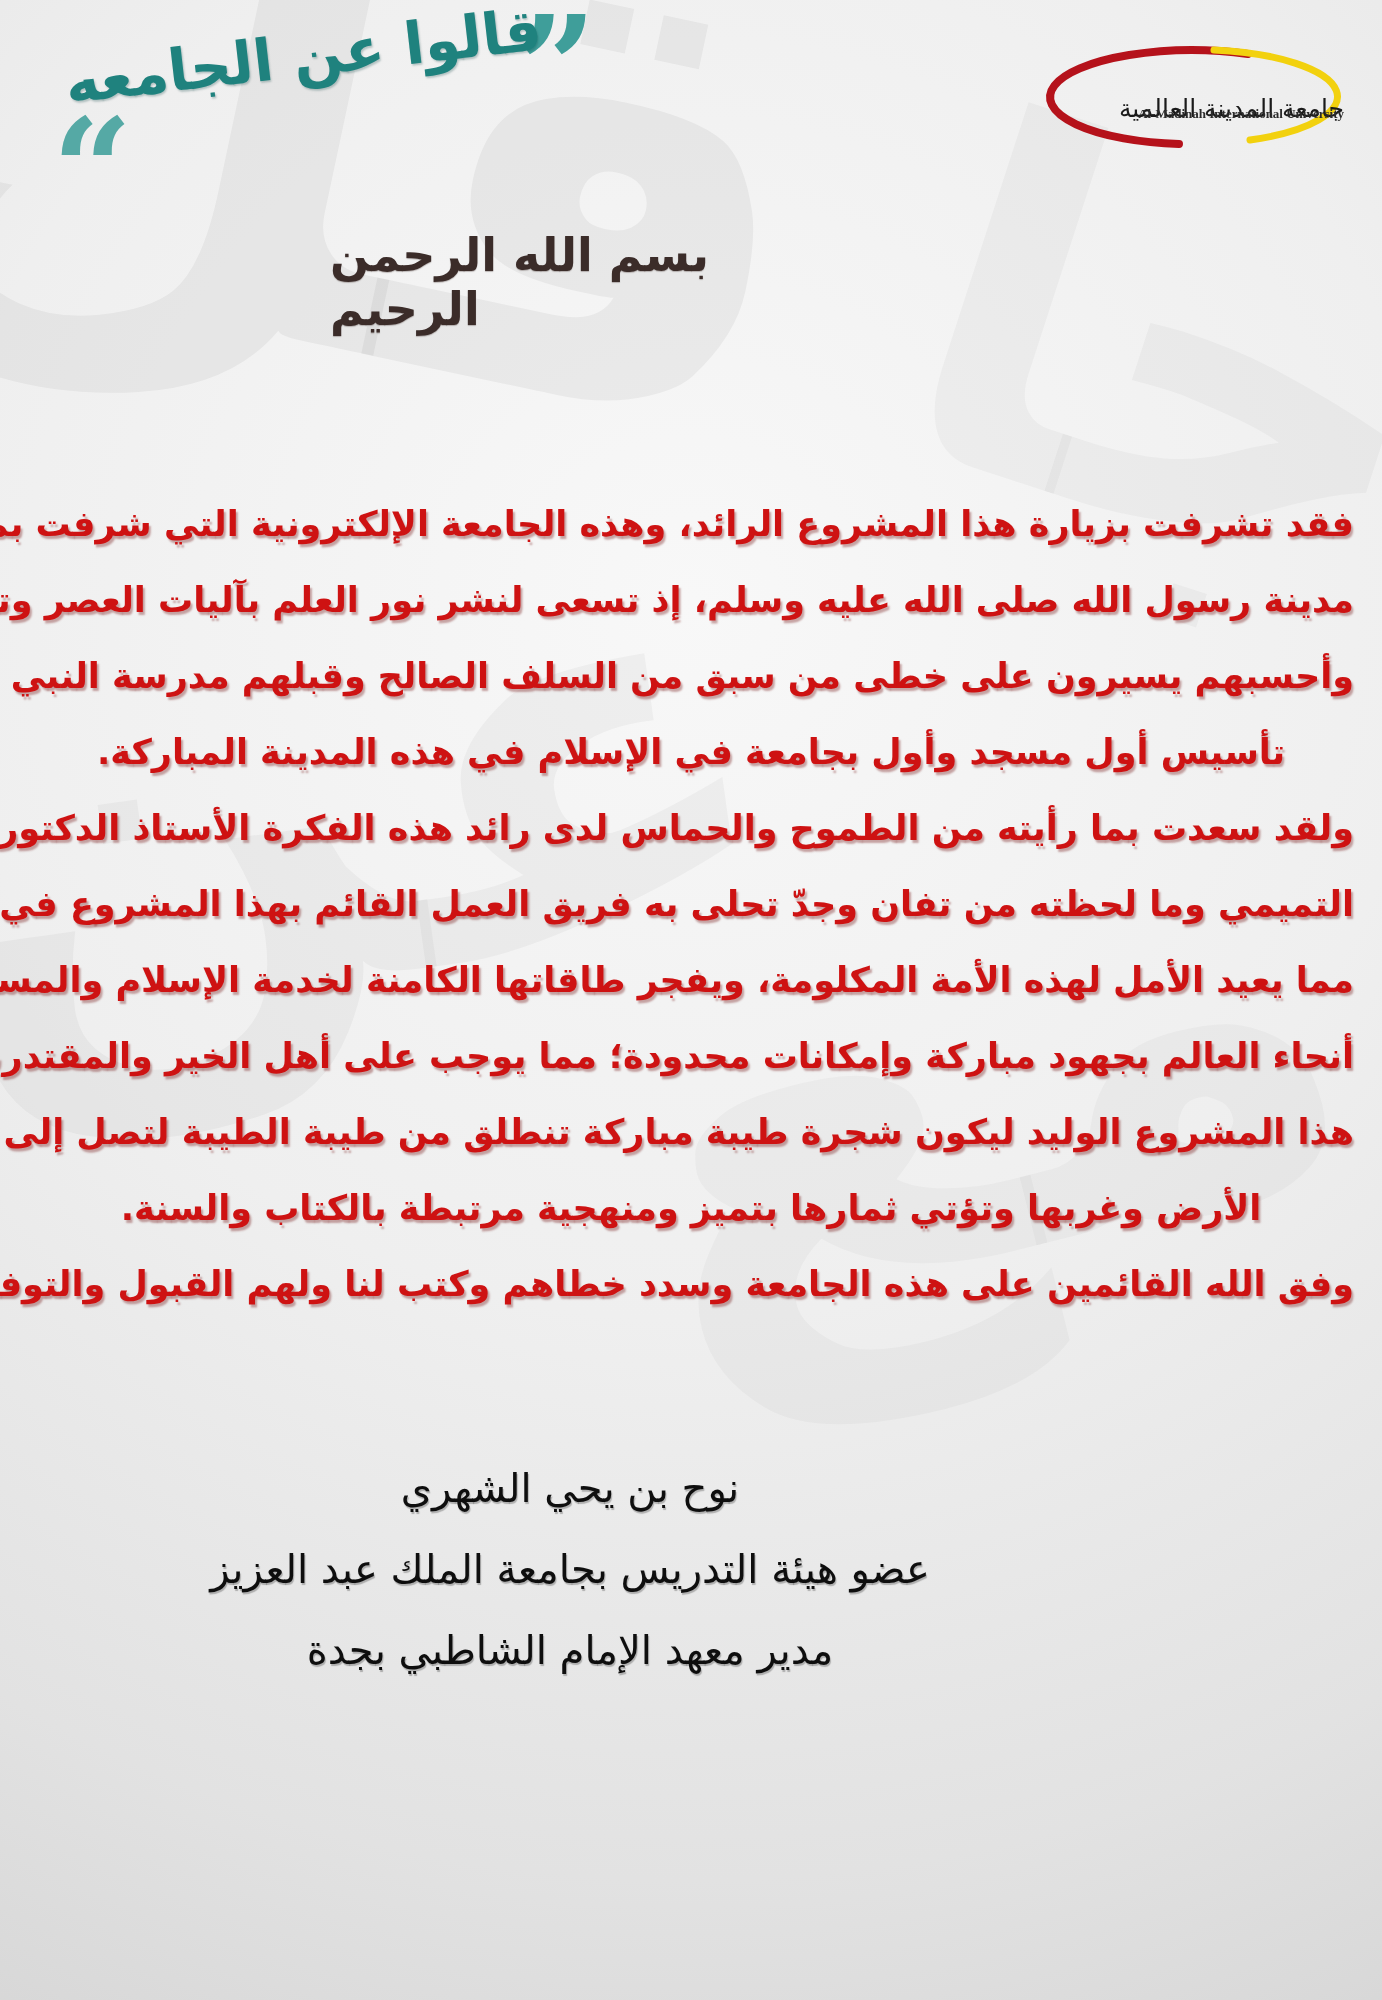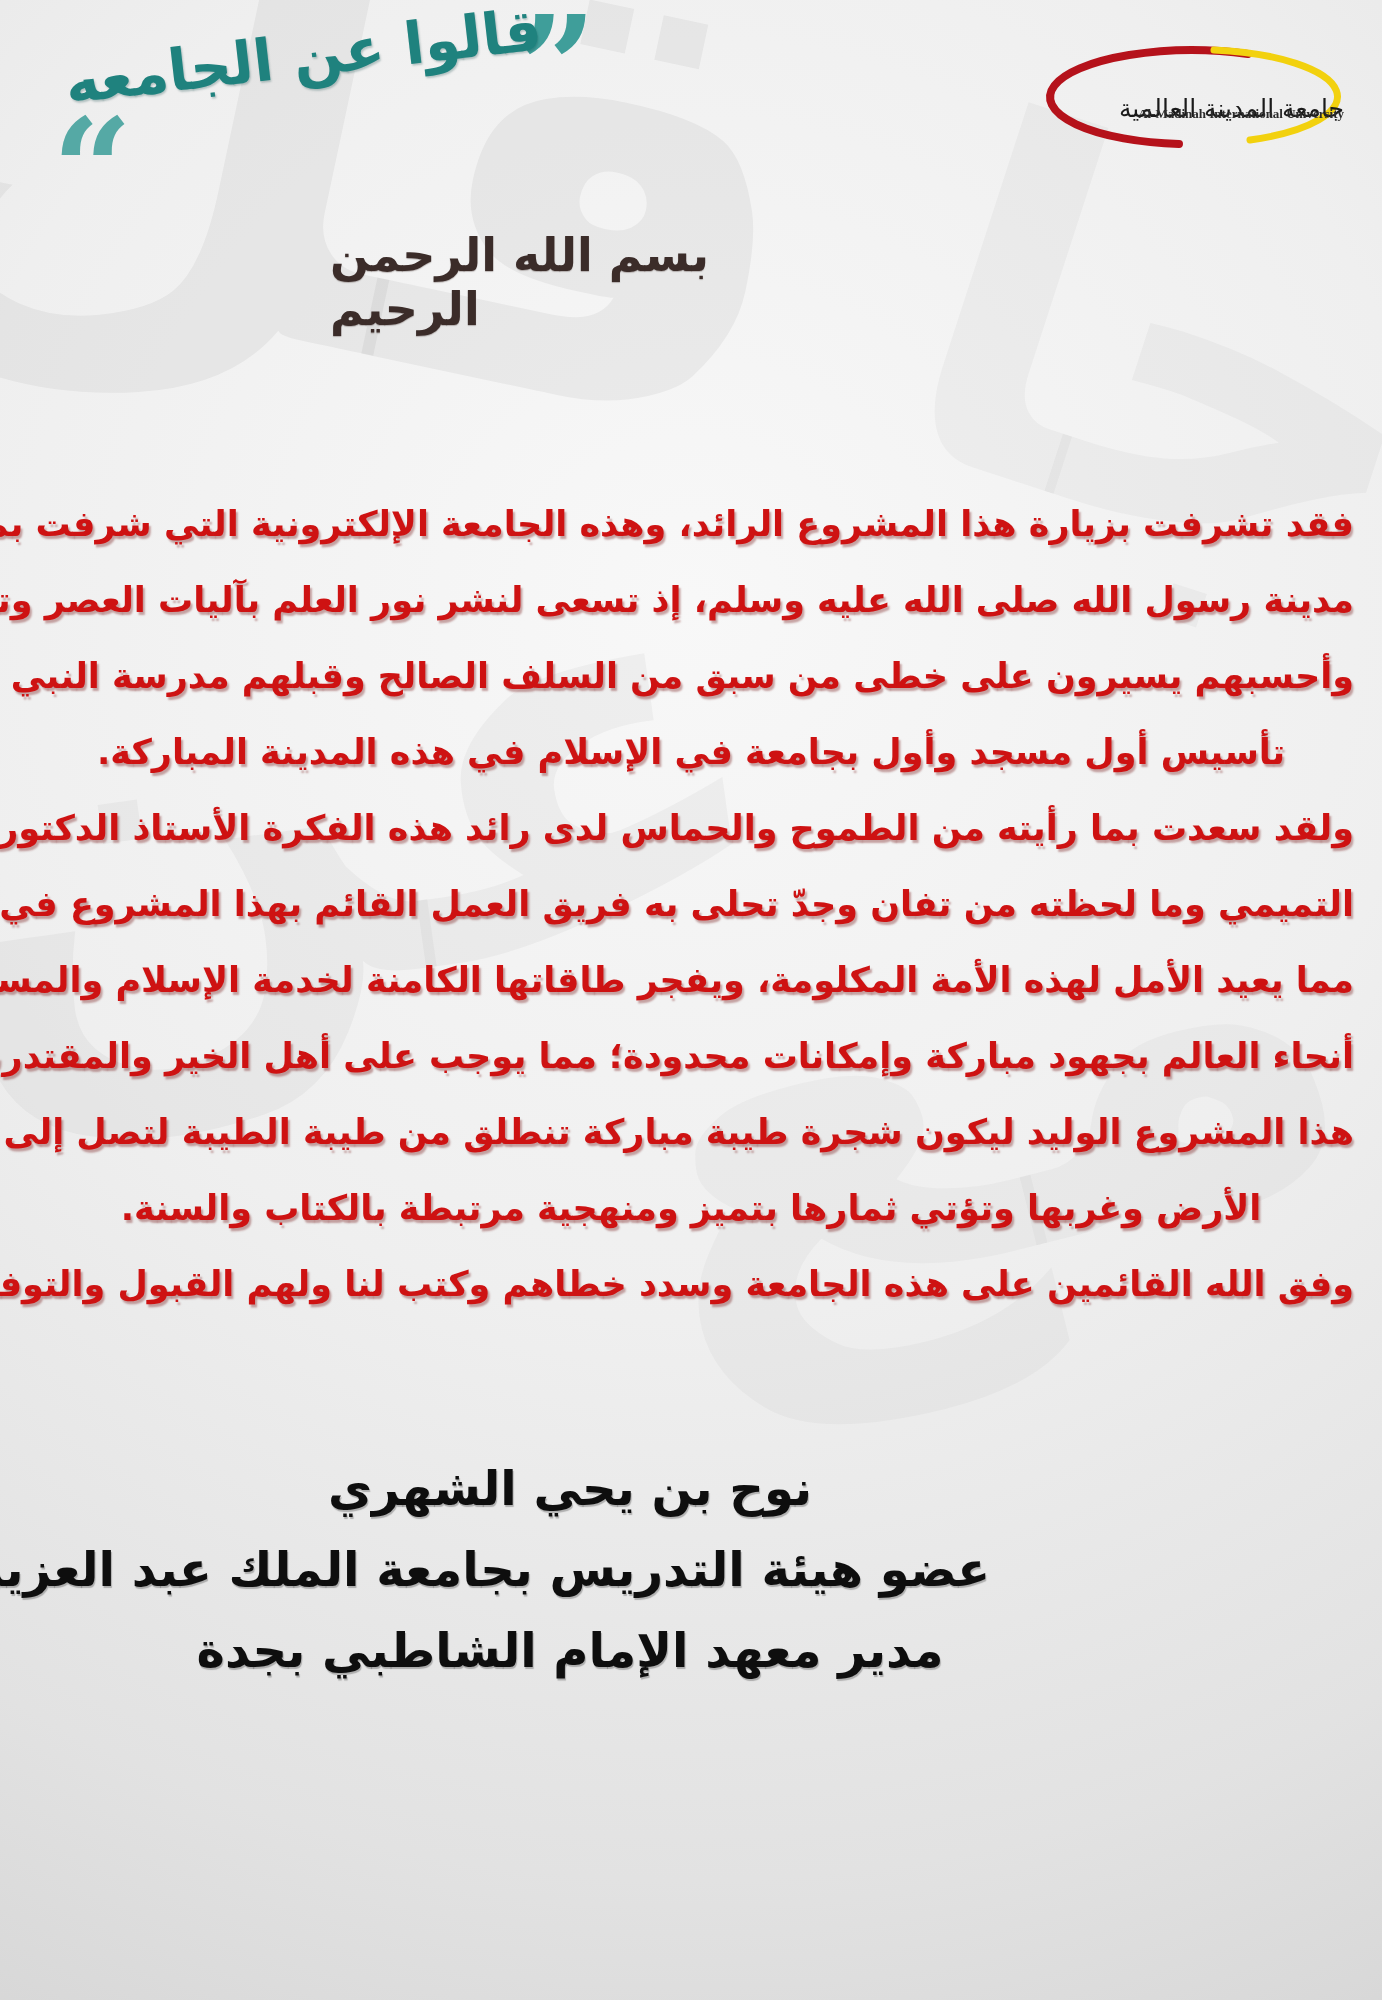--- a/index.html
+++ b/index.html
@@ -98,22 +98,22 @@
     text-shadow:2px 3px 2px rgba(110,10,10,0.35);
   }
 
   
   .signature{
     position:absolute;left:150px;width:840px;top:1448px;
     direction:rtl;
     text-align:center;
   }
   .signature .s-line{
-    font-size:48px;
-    font-weight:bold;
+    font-size:40px;
+    font-weight:normal;
     color:#0e0e0e;
     line-height:81px;
     height:81px;
     white-space:nowrap;
     text-shadow:1px 2px 1px rgba(0,0,0,0.25);
   }
 </style>
 </head>
 <body>
 

